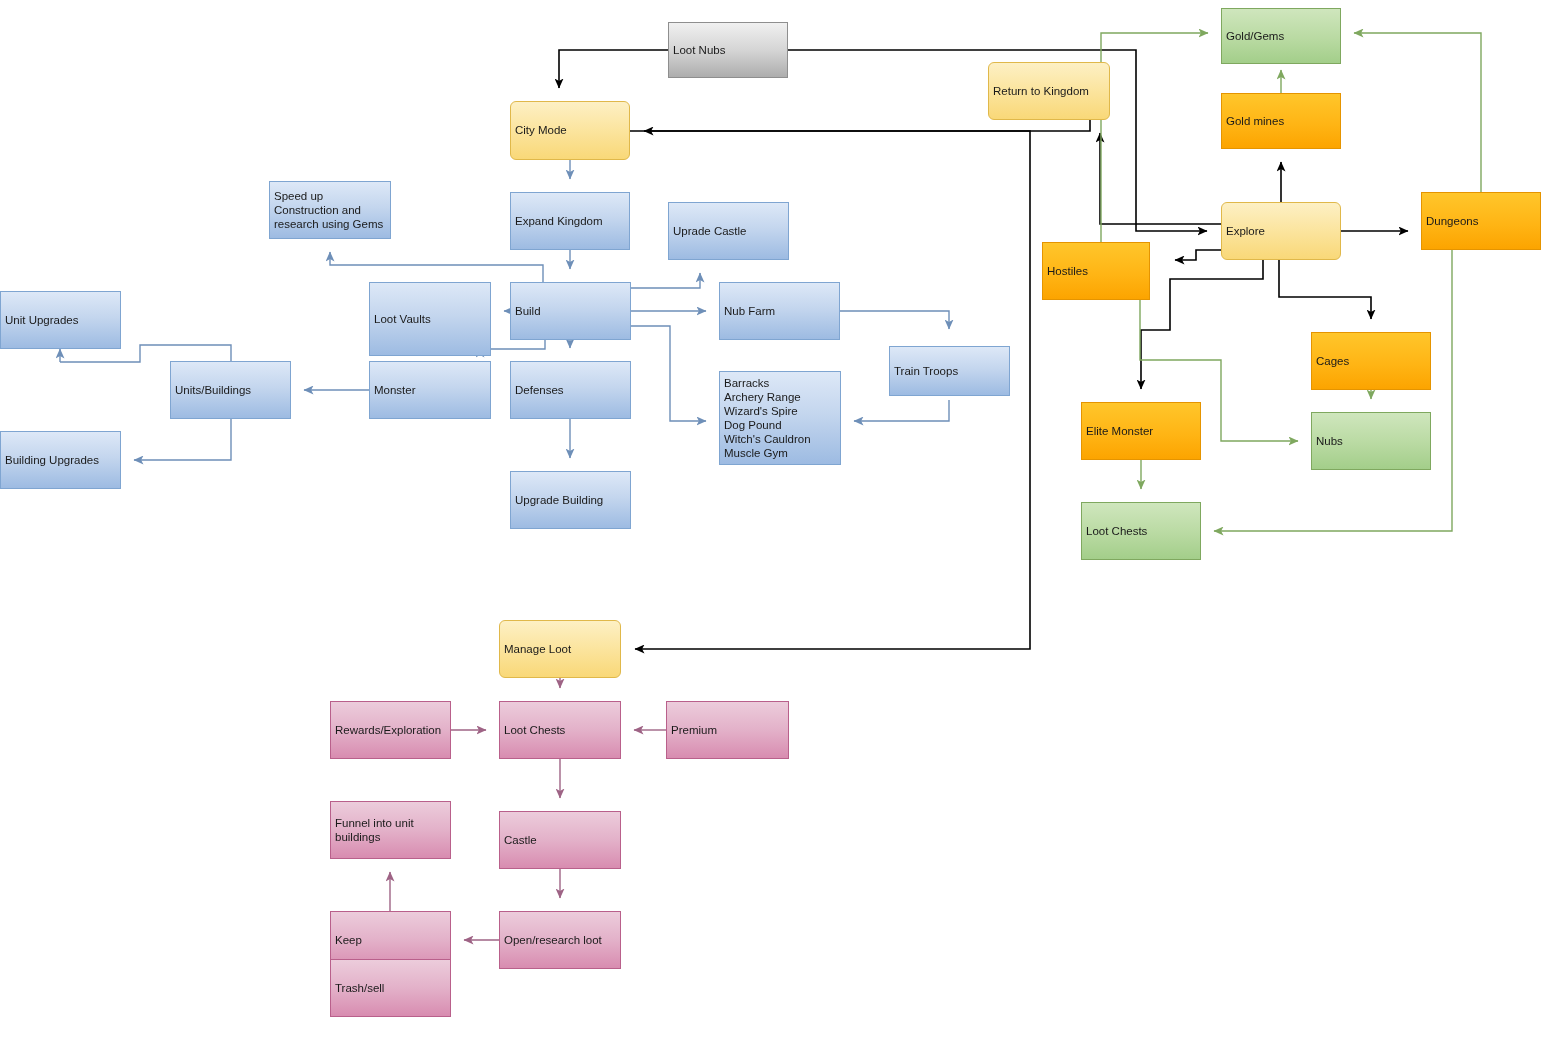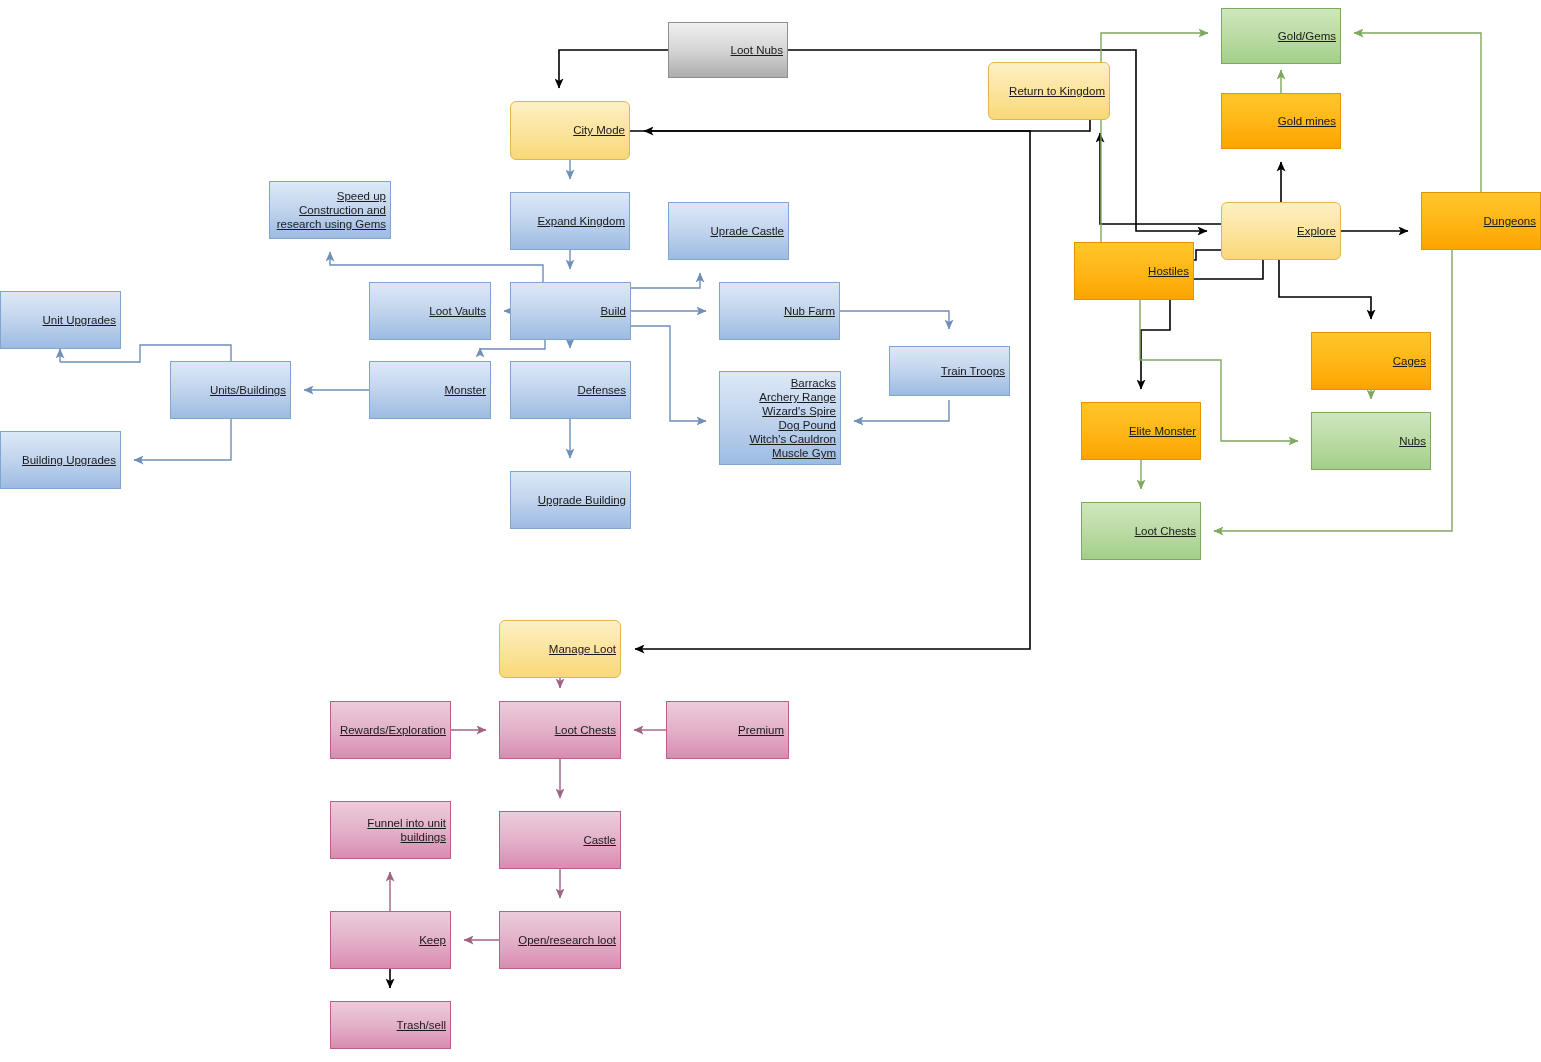--- a/index.html
+++ b/index.html
@@ -5,29 +5,28 @@
   html,body{margin:0;padding:0;background:#ffffff;}
   body{font-family:"Liberation Sans",sans-serif;}
   #canvas{position:relative;width:1541px;height:1062px;overflow:hidden;background:#fff;}
   #edges{position:absolute;left:0;top:0;width:1541px;height:1062px;pointer-events:none;}
   .node{
     position:absolute;
     box-sizing:border-box;
     display:flex;
     align-items:center;
     justify-content:center;
-    text-align:right;
+    text-align:left;
     font-size:11.5px;
     color:#1a1a1a;
     line-height:1.22;
     padding:13px 4px;
     border-style:solid;
     border-width:1px;
     z-index:3;
-    text-decoration:underline;
   }
   .node .nlabel{white-space:pre-line;display:block;width:100%;}
 
   
   .blue{
     background:linear-gradient(180deg,#dde8f7 0%,#c4d6ee 45%,#9dbbe2 100%);
     border-color:#7fa5d1;
   }
   .yellow{
     background:linear-gradient(180deg,#fdf0c4 0%,#fbe39a 55%,#f9d878 100%);
@@ -151,21 +150,21 @@
       </div>
       <div class="node orange" style="left: 1221px; top: 93px; width: 120px; height: 56px;">
         <span class="nlabel">Gold mines</span>
       </div>
       <div class="node yellow" style="left: 1221px; top: 202px; width: 120px; height: 58px;">
         <span class="nlabel">Explore</span>
       </div>
       <div class="node orange" style="left: 1421px; top: 192px; width: 120px; height: 58px;">
         <span class="nlabel">Dungeons</span>
       </div>
-      <div class="node orange" style="left: 1042px; top: 242px; width: 120px; height: 58px; margin-left: 32px;">
+      <div class="node orange" style="left: 1042px; top: 242px; width: 108px; height: 58px;">
         <span class="nlabel">Hostiles</span>
       </div>
       <div class="node orange" style="left: 1311px; top: 332px; width: 120px; height: 58px;">
         <span class="nlabel">Cages</span>
       </div>
       <div class="node orange" style="left: 1081px; top: 402px; width: 120px; height: 58px;">
         <span class="nlabel">Elite Monster</span>
       </div>
       <div class="node green" style="left: 1311px; top: 412px; width: 120px; height: 58px;">
         <span class="nlabel">Nubs</span>
@@ -180,21 +179,21 @@
       </div>
       <div class="node blue" style="left: 510px; top: 192px; width: 120px; height: 58px;">
         <span class="nlabel">Expand Kingdom</span>
       </div>
       <div class="node blue" style="left: 668px; top: 202px; width: 121px; height: 58px;">
         <span class="nlabel">Uprade Castle</span>
       </div>
       <div class="node blue" style="left: 0px; top: 291px; width: 121px; height: 58px;">
         <span class="nlabel">Unit Upgrades</span>
       </div>
-      <div class="node blue" style="left: 369px; top: 282px; width: 122px; height: 58px;">
+      <div class="node blue" style="left: 369px; top: 282px; width: 122px; height: 74px;">
         <span class="nlabel">Loot Vaults</span>
       </div>
       <div class="node blue" style="left: 510px; top: 282px; width: 121px; height: 58px;">
         <span class="nlabel">Build</span>
       </div>
       <div class="node blue" style="left: 719px; top: 282px; width: 121px; height: 58px;">
         <span class="nlabel">Nub Farm</span>
       </div>
       <div class="node blue" style="left: 889px; top: 346px; width: 121px; height: 50px;">
         <span class="nlabel">Train Troops</span>
@@ -240,17 +239,17 @@
       </div>
       <div class="node pink" style="left: 499px; top: 811px; width: 122px; height: 58px;">
         <span class="nlabel">Castle</span>
       </div>
       <div class="node pink" style="left: 330px; top: 911px; width: 121px; height: 58px;">
         <span class="nlabel">Keep</span>
       </div>
       <div class="node pink" style="left: 499px; top: 911px; width: 122px; height: 58px;">
         <span class="nlabel">Open/research loot</span>
       </div>
-      <div class="node pink" style="left: 330px; top: 1001px; width: 121px; height: 48px;">
+      <div class="node pink" style="left: 330px; top: 959px; width: 121px; height: 58px;">
         <span class="nlabel">Trash/sell</span>
       </div>
     </div>
 </div>
 
 </body></html>

